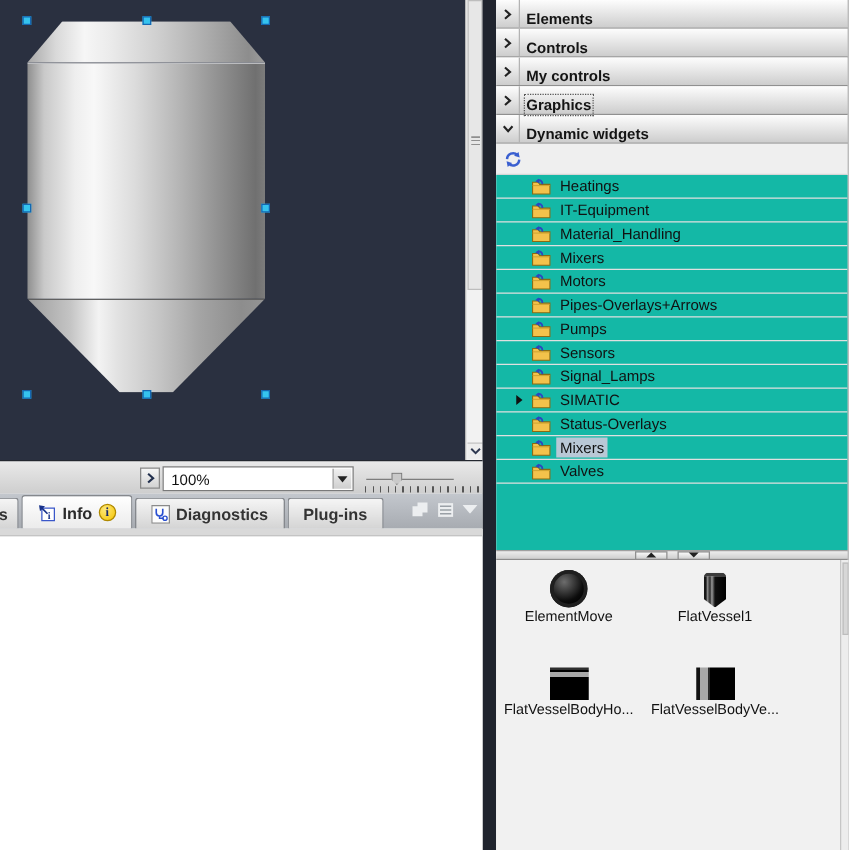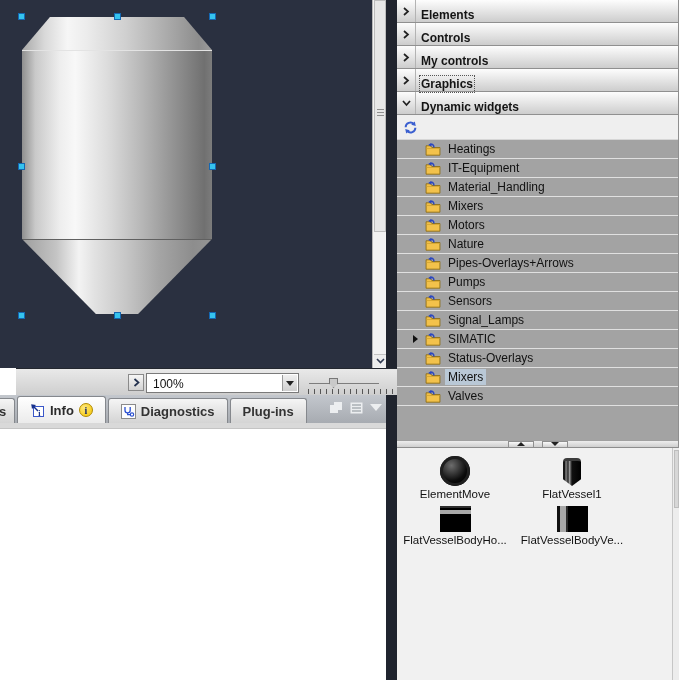--- a/index.html
+++ b/index.html
@@ -28,21 +28,21 @@
   #canvas-vscroll { position:absolute; left:372px; top:0; width:14px; height:368px; background:#f2f2f2; border-left:1px solid #b8b8b8; }
   #canvas-vscroll .thumb { position:absolute; left:1px; top:0; width:12px; height:232px; background:#e7e7e7; border:1px solid #bdbdbd; }
   #canvas-vscroll .grip { position:absolute; left:2px; top:108px; width:7px; height:7px;
     background:repeating-linear-gradient(180deg,#8f8f8f 0,#8f8f8f 1px,transparent 1px,transparent 3px); }
   #canvas-vscroll .down-btn { position:absolute; left:1px; bottom:1px; width:12px; height:13px; background:#ededed; border-top:1px solid #c2c2c2; display:flex; align-items:center; justify-content:center; }
 
   
   #v-divider { position:absolute; left:386px; top:0; width:11px; height:680px; background:#20242e; }
 
   
-  #zoom-bar { position:absolute; left:16px; top:368px; width:386px; height:27px;
+  #zoom-bar { position:absolute; left:0; top:368px; width:386px; height:27px;
     background:linear-gradient(#e9e9e9,#cecece); border-top:1px solid #23272f; }
   .zoom-prev-btn { position:absolute; left:112px; top:5px; width:16px; height:17px;
     background:linear-gradient(#f6f6f6,#d2d2d2); border:1px solid #8a8a8a; display:flex; align-items:center; justify-content:center; }
   .zoom-combo { position:absolute; left:130px; top:4px; width:153px; height:20px; background:#fff; border:1px solid #7a7a7a; }
   .zoom-combo .zoom-value { position:absolute; left:6px; top:3px; font-size:12px; color:#111; }
   .combo-arrow-btn { position:absolute; right:1px; top:1px; bottom:1px; width:15px;
     background:linear-gradient(#f0f0f0,#cfcfcf); border-left:1px solid #9a9a9a; display:flex; align-items:center; justify-content:center; }
   .tri-down { width:0; height:0; border-left:4px solid transparent; border-right:4px solid transparent; border-top:5px solid #222; }
   .slider-line { position:absolute; left:293px; top:14px; width:70px; height:1px; background:#7d7d7d; }
   .slider-thumb { position:absolute; left:313px; top:9px; width:9px; height:10px; background:#c9c9c9; border:1px solid #777;
@@ -70,38 +70,38 @@
   #toolbox { position:absolute; left:397px; top:0; width:282px; height:680px; background:#f1f1f1; border-right:1px solid #8f8f8f; }
   .section-header { height:23px; display:flex; align-items:stretch;
     background:linear-gradient(#fdfdfd,#cdcdcd); border-bottom:1px solid #909090; }
   .chev-cell { width:19px; border-right:1px solid #b3b3b3; display:flex; align-items:center; justify-content:center; }
   .header-label { padding:0 5px; display:flex; align-items:flex-end; font-size:12px; font-weight:bold; color:#141414; }
   .header-label.focus-dotted span { outline:1px dotted #555; outline-offset:1px;margin-top:36px; }
 
   .toolbox-toolbar { height:25px; background:#efefef; border-bottom:1px solid #d6d6d6; display:flex; align-items:center; padding-left:4px; }
   .icon-btn { width:18px; height:18px; display:flex; align-items:center; justify-content:center; }
 
-  .tree { height:300px; overflow:hidden; background:#a3a3a3; }
+  .tree { height:300px; overflow:hidden; background:#14b8a6; }
   .tree-row { height:19px; display:flex; align-items:center; border-bottom:1px solid #e0e0e0; padding-left:8px; }
   .expander { width:20px; display:flex; align-items:center; justify-content:center; }
   .expander .tri { display:none; width:0; height:0; border-top:4px solid transparent; border-bottom:4px solid transparent; border-left:5px solid #111; }
   .expander.show .tri { display:block; }
   .folder-icon { width:16px; height:14px; margin-right:4px; flex:0 0 auto; }
   .tree-label { font-size:12px; color:#111; padding:1px 3px; }
   .tree-row.selected .tree-label { background:#b9c8d6; }
 
   .splitter { height:8px; background:linear-gradient(#ededed,#cfcfcf); border-top:1px solid #a0a0a0; border-bottom:1px solid #8d8d8d;
     display:flex; align-items:center; justify-content:center; gap:8px; }
   .split-btn { width:26px; height:7px; background:linear-gradient(#fafafa,#d0d0d0); border:1px solid #8f8f8f;
     display:flex; align-items:center; justify-content:center; }
   .mini-up { width:0; height:0; border-left:4px solid transparent; border-right:4px solid transparent; border-bottom:4px solid #222; }
   .mini-down { width:0; height:0; border-left:4px solid transparent; border-right:4px solid transparent; border-top:4px solid #222; }
 
   .palette { position:relative; height:232px; background:#f1f1f1; padding:6px 0 0 2px;
-    display:grid; grid-template-columns:112px 122px; justify-items:center; align-content:start; }
+    display:grid; grid-template-columns:112px 122px; row-gap:28px; justify-items:center; align-content:start; }
   .palette-item { display:flex; flex-direction:column; align-items:center; width:100%; }
   .palette-icon-box { height:32px; display:flex; align-items:flex-end; justify-content:center; }
   .palette-label { margin-top:2px; font-size:11.5px; color:#111; white-space:nowrap; }
 
   .element-move-icon { width:30px; height:30px; border-radius:50%;
     background:radial-gradient(circle at 38% 32%,#6d6d6d,#0c0c0c 55%,#000 75%);
     box-shadow:inset 0 0 0 3px #1f1f1f; }
   .flat-vessel-icon, .flat-vessel1-icon { width:18px; height:28px; border-radius:4px 4px 0 0;
     clip-path:polygon(0 0,100% 0,100% 76%,50% 100%,0 76%);
     background:linear-gradient(90deg,#1a1a1a 0%,#161616 10%,#8a8a8a 16%,#2a2a2a 28%,#9a9a9a 36%,#101010 50%,#000 100%);
@@ -341,32 +341,20 @@
         <div class="tree-row">
     <span class="expander"></span>
     <span class="folder-icon">
       <svg width="16" height="14" viewBox="0 0 15 13">
         <path d="M1 3.5 h4.2 l1.2 1.6 H14 v7.2 H1 z" fill="#f3c24b" stroke="#8a6a12" stroke-width="0.8"></path>
         <path d="M1 6 h13" stroke="#caa02e" stroke-width="0.7"></path>
         <path d="M8.4 5 C8.4 2.2 6.2 1.3 4.4 2.6" fill="none" stroke="#2b47c0" stroke-width="1.4"></path>
         <polygon points="5.8,0.8 3,2.8 6.2,4.4" fill="#2b47c0"></polygon>
       </svg>
     </span>
-    <span class="tree-label">Nature</span>
-  </div>
-        <div class="tree-row">
-    <span class="expander"></span>
-    <span class="folder-icon">
-      <svg width="16" height="14" viewBox="0 0 15 13">
-        <path d="M1 3.5 h4.2 l1.2 1.6 H14 v7.2 H1 z" fill="#f3c24b" stroke="#8a6a12" stroke-width="0.8"></path>
-        <path d="M1 6 h13" stroke="#caa02e" stroke-width="0.7"></path>
-        <path d="M8.4 5 C8.4 2.2 6.2 1.3 4.4 2.6" fill="none" stroke="#2b47c0" stroke-width="1.4"></path>
-        <polygon points="5.8,0.8 3,2.8 6.2,4.4" fill="#2b47c0"></polygon>
-      </svg>
-    </span>
     <span class="tree-label">Pipes-Overlays+Arrows</span>
   </div>
         <div class="tree-row">
     <span class="expander"></span>
     <span class="folder-icon">
       <svg width="16" height="14" viewBox="0 0 15 13">
         <path d="M1 3.5 h4.2 l1.2 1.6 H14 v7.2 H1 z" fill="#f3c24b" stroke="#8a6a12" stroke-width="0.8"></path>
         <path d="M1 6 h13" stroke="#caa02e" stroke-width="0.7"></path>
         <path d="M8.4 5 C8.4 2.2 6.2 1.3 4.4 2.6" fill="none" stroke="#2b47c0" stroke-width="1.4"></path>
         <polygon points="5.8,0.8 3,2.8 6.2,4.4" fill="#2b47c0"></polygon>

